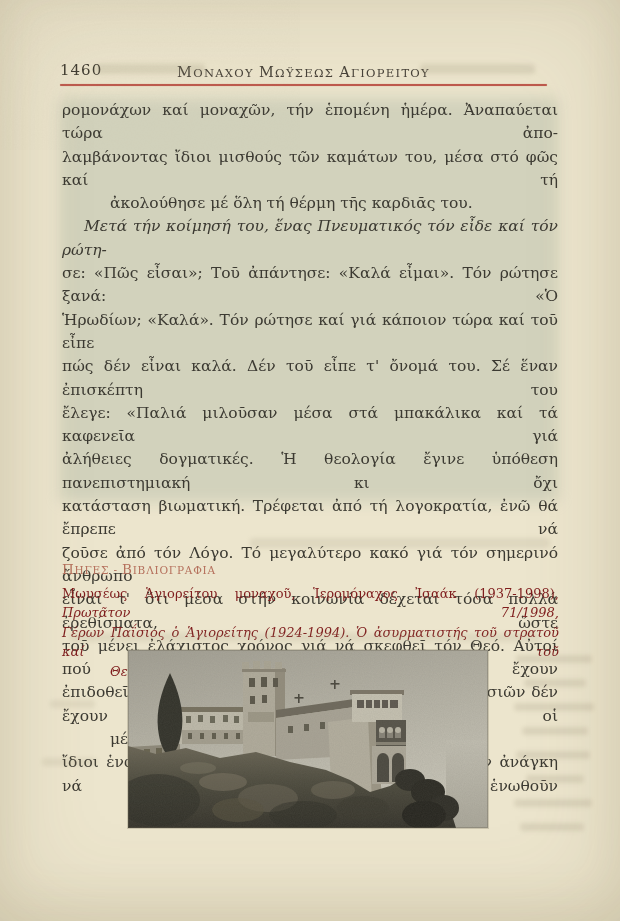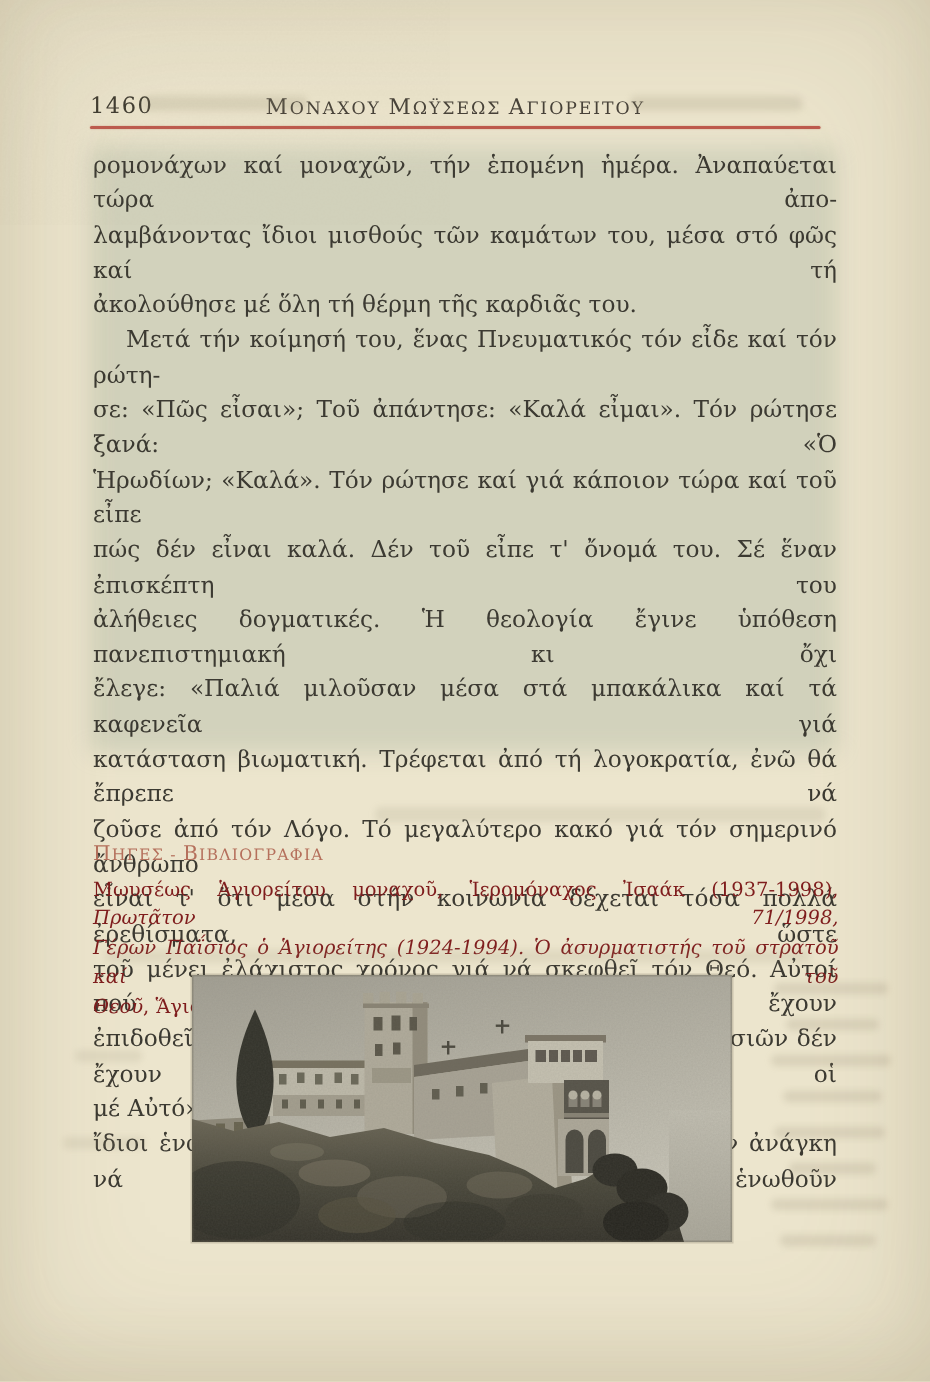--- a/index.html
+++ b/index.html
@@ -16,22 +16,22 @@
         background:#bf5a4d;border-radius:1px;box-shadow:0 0 1px rgba(191,90,77,.6);}
 
   
   .tint{position:absolute;left:60px;top:98px;width:498px;height:404px;
         background:rgba(174,183,165,.42);filter:blur(7px);border-radius:6px;}
 
   
   .bodytext{position:absolute;left:62px;top:99px;width:496px;
             font-size:15.5px;line-height:23.3px;color:#3c3a32;}
   .line{text-align:justify;text-align-last:justify;}
-  .line.last{text-align-last:left;}
-  .p2 .line:first-child{text-indent:22px;}
+  .line.last{text-align-last:left;margin-left:48px;}
+  .p2 .line:first-child{text-indent:22px;font-style:italic;}
 
   
   .bibhead{position:absolute;left:62px;top:561px;font-size:10.5px;color:#b5705c;letter-spacing:.8px;}
   .bibhead .cap{font-size:13.5px;}
   .bib{position:absolute;left:62px;top:584px;width:497px;
        font-size:13px;line-height:19.4px;color:#7f1d1d;}
   .bib .it{font-style:italic;}
 
   
   .photo{position:absolute;left:128px;top:650px;width:360px;height:178px;
@@ -60,22 +60,22 @@
     <div class="para p1">
         <div class="line">ρομονάχων καί μοναχῶν, τήν ἑπομένη ἡμέρα. Ἀναπαύεται τώρα ἀπο-</div>
         <div class="line">λαμβάνοντας ἴδιοι μισθούς τῶν καμάτων του, μέσα στό φῶς καί τή</div>
         <div class="line last">ἀκολούθησε μέ ὅλη τή θέρμη τῆς καρδιᾶς του.</div>
       </div>
     <div class="para p2">
         <div class="line">Μετά τήν κοίμησή του, ἕνας Πνευματικός τόν εἶδε καί τόν ρώτη-</div>
         <div class="line">σε: «Πῶς εἶσαι»; Τοῦ ἀπάντησε: «Καλά εἶμαι». Τόν ρώτησε ξανά: «Ὁ</div>
         <div class="line">Ἡρωδίων; «Καλά». Τόν ρώτησε καί γιά κάποιον τώρα καί τοῦ εἶπε</div>
         <div class="line">πώς δέν εἶναι καλά. Δέν τοῦ εἶπε τ' ὄνομά του. Σέ ἕναν ἐπισκέπτη του</div>
+        <div class="line">ἔλεγε: «Παλιά μιλοῦσαν μέσα στά μπακάλικα καί τά καφενεῖα γιά</div>
         <div class="line">ἀλήθειες δογματικές. Ἡ θεολογία ἔγινε ὑπόθεση πανεπιστημιακή κι ὄχι</div>
-        <div class="line">ἔλεγε: «Παλιά μιλοῦσαν μέσα στά μπακάλικα καί τά καφενεῖα γιά</div>
         <div class="line">κατάσταση βιωματική. Τρέφεται ἀπό τή λογοκρατία, ἐνῶ θά ἔπρεπε νά</div>
         <div class="line">ζοῦσε ἀπό τόν Λόγο. Τό μεγαλύτερο κακό γιά τόν σημερινό ἄνθρωπο</div>
         <div class="line">εἶναι τ' ὅτι μέσα στήν κοινωνία δέχεται τόσα πολλά ἐρεθίσματα, ὥστε</div>
         <div class="line">τοῦ μένει ἐλάχιστος χρόνος γιά νά σκεφθεῖ τόν Θεό. Αὐτοί πού ἔχουν</div>
         <div class="line">ἐπιδοθεῖ στήν προσπάθεια γιά τήν ἕνωση τῶν Ἐκκλησιῶν δέν ἔχουν οἱ</div>
         <div class="line last">μέ Αὐτό».</div>
         <div class="line">ἴδιοι ἑνωθεῖ μέ τό Ἅγιον Πνεῦμα ἤ δέν ἔνιωσαν τήν ἀνάγκη νά ἑνωθοῦν</div>
       </div>
   </div>
 

